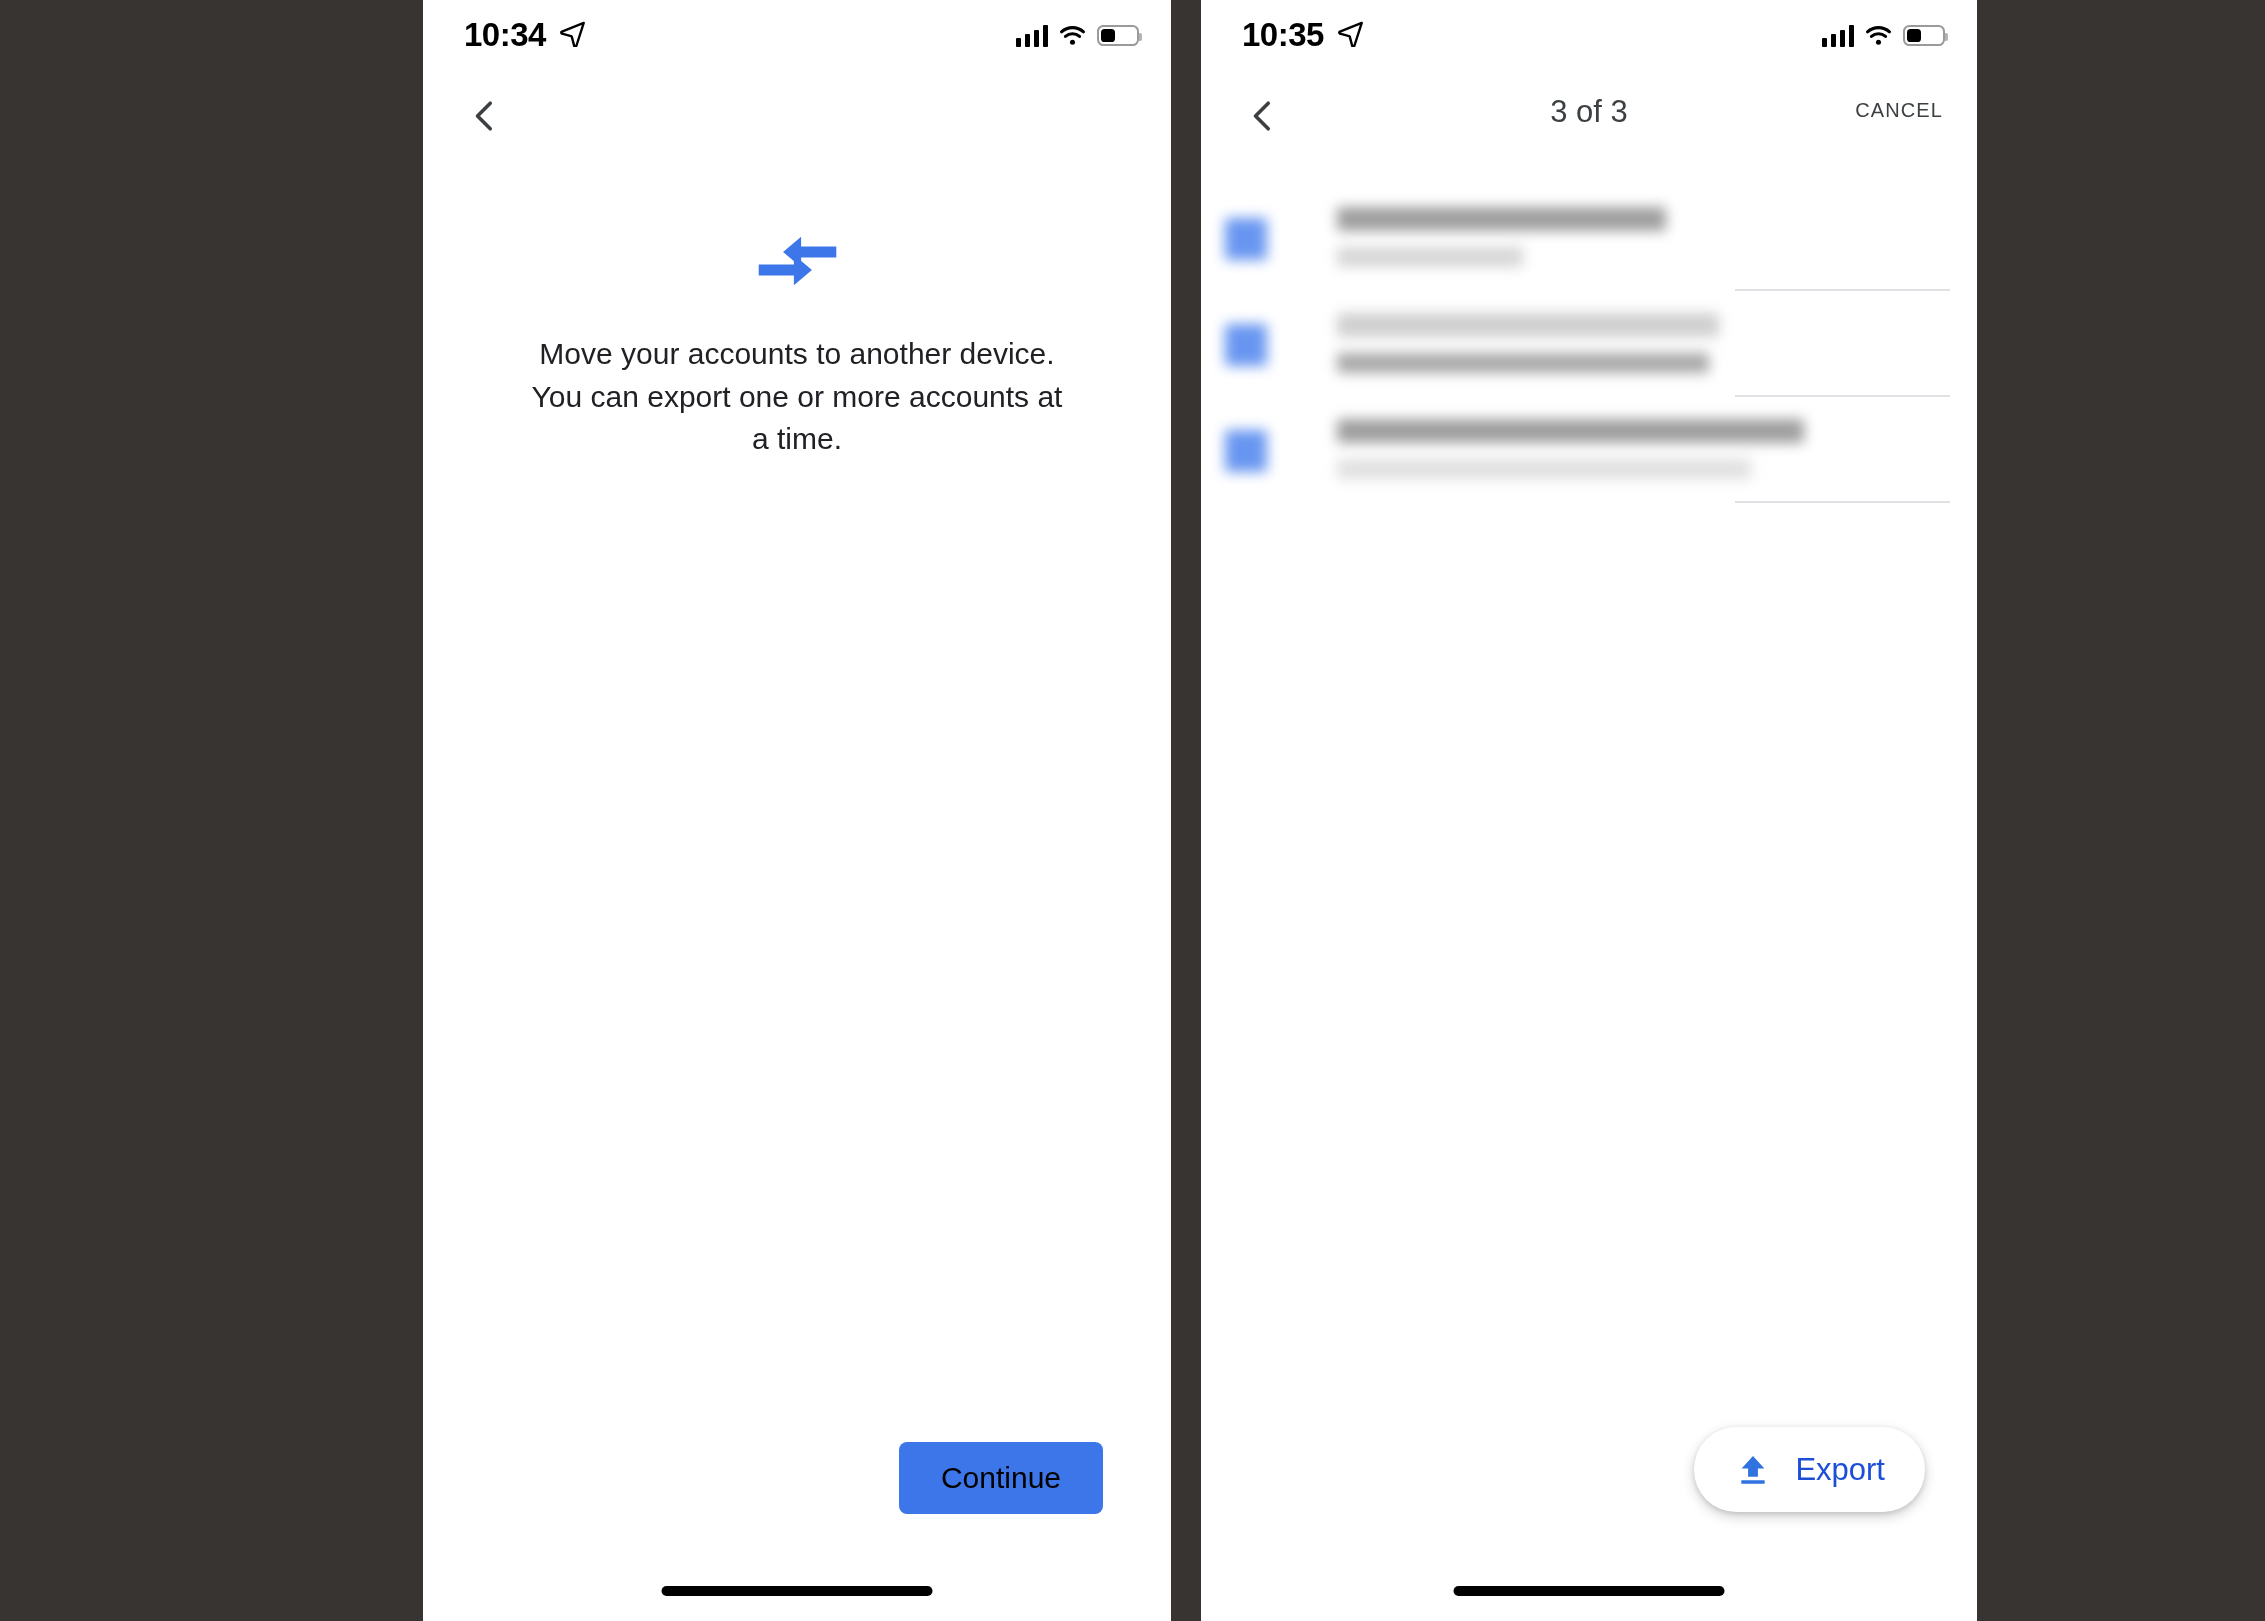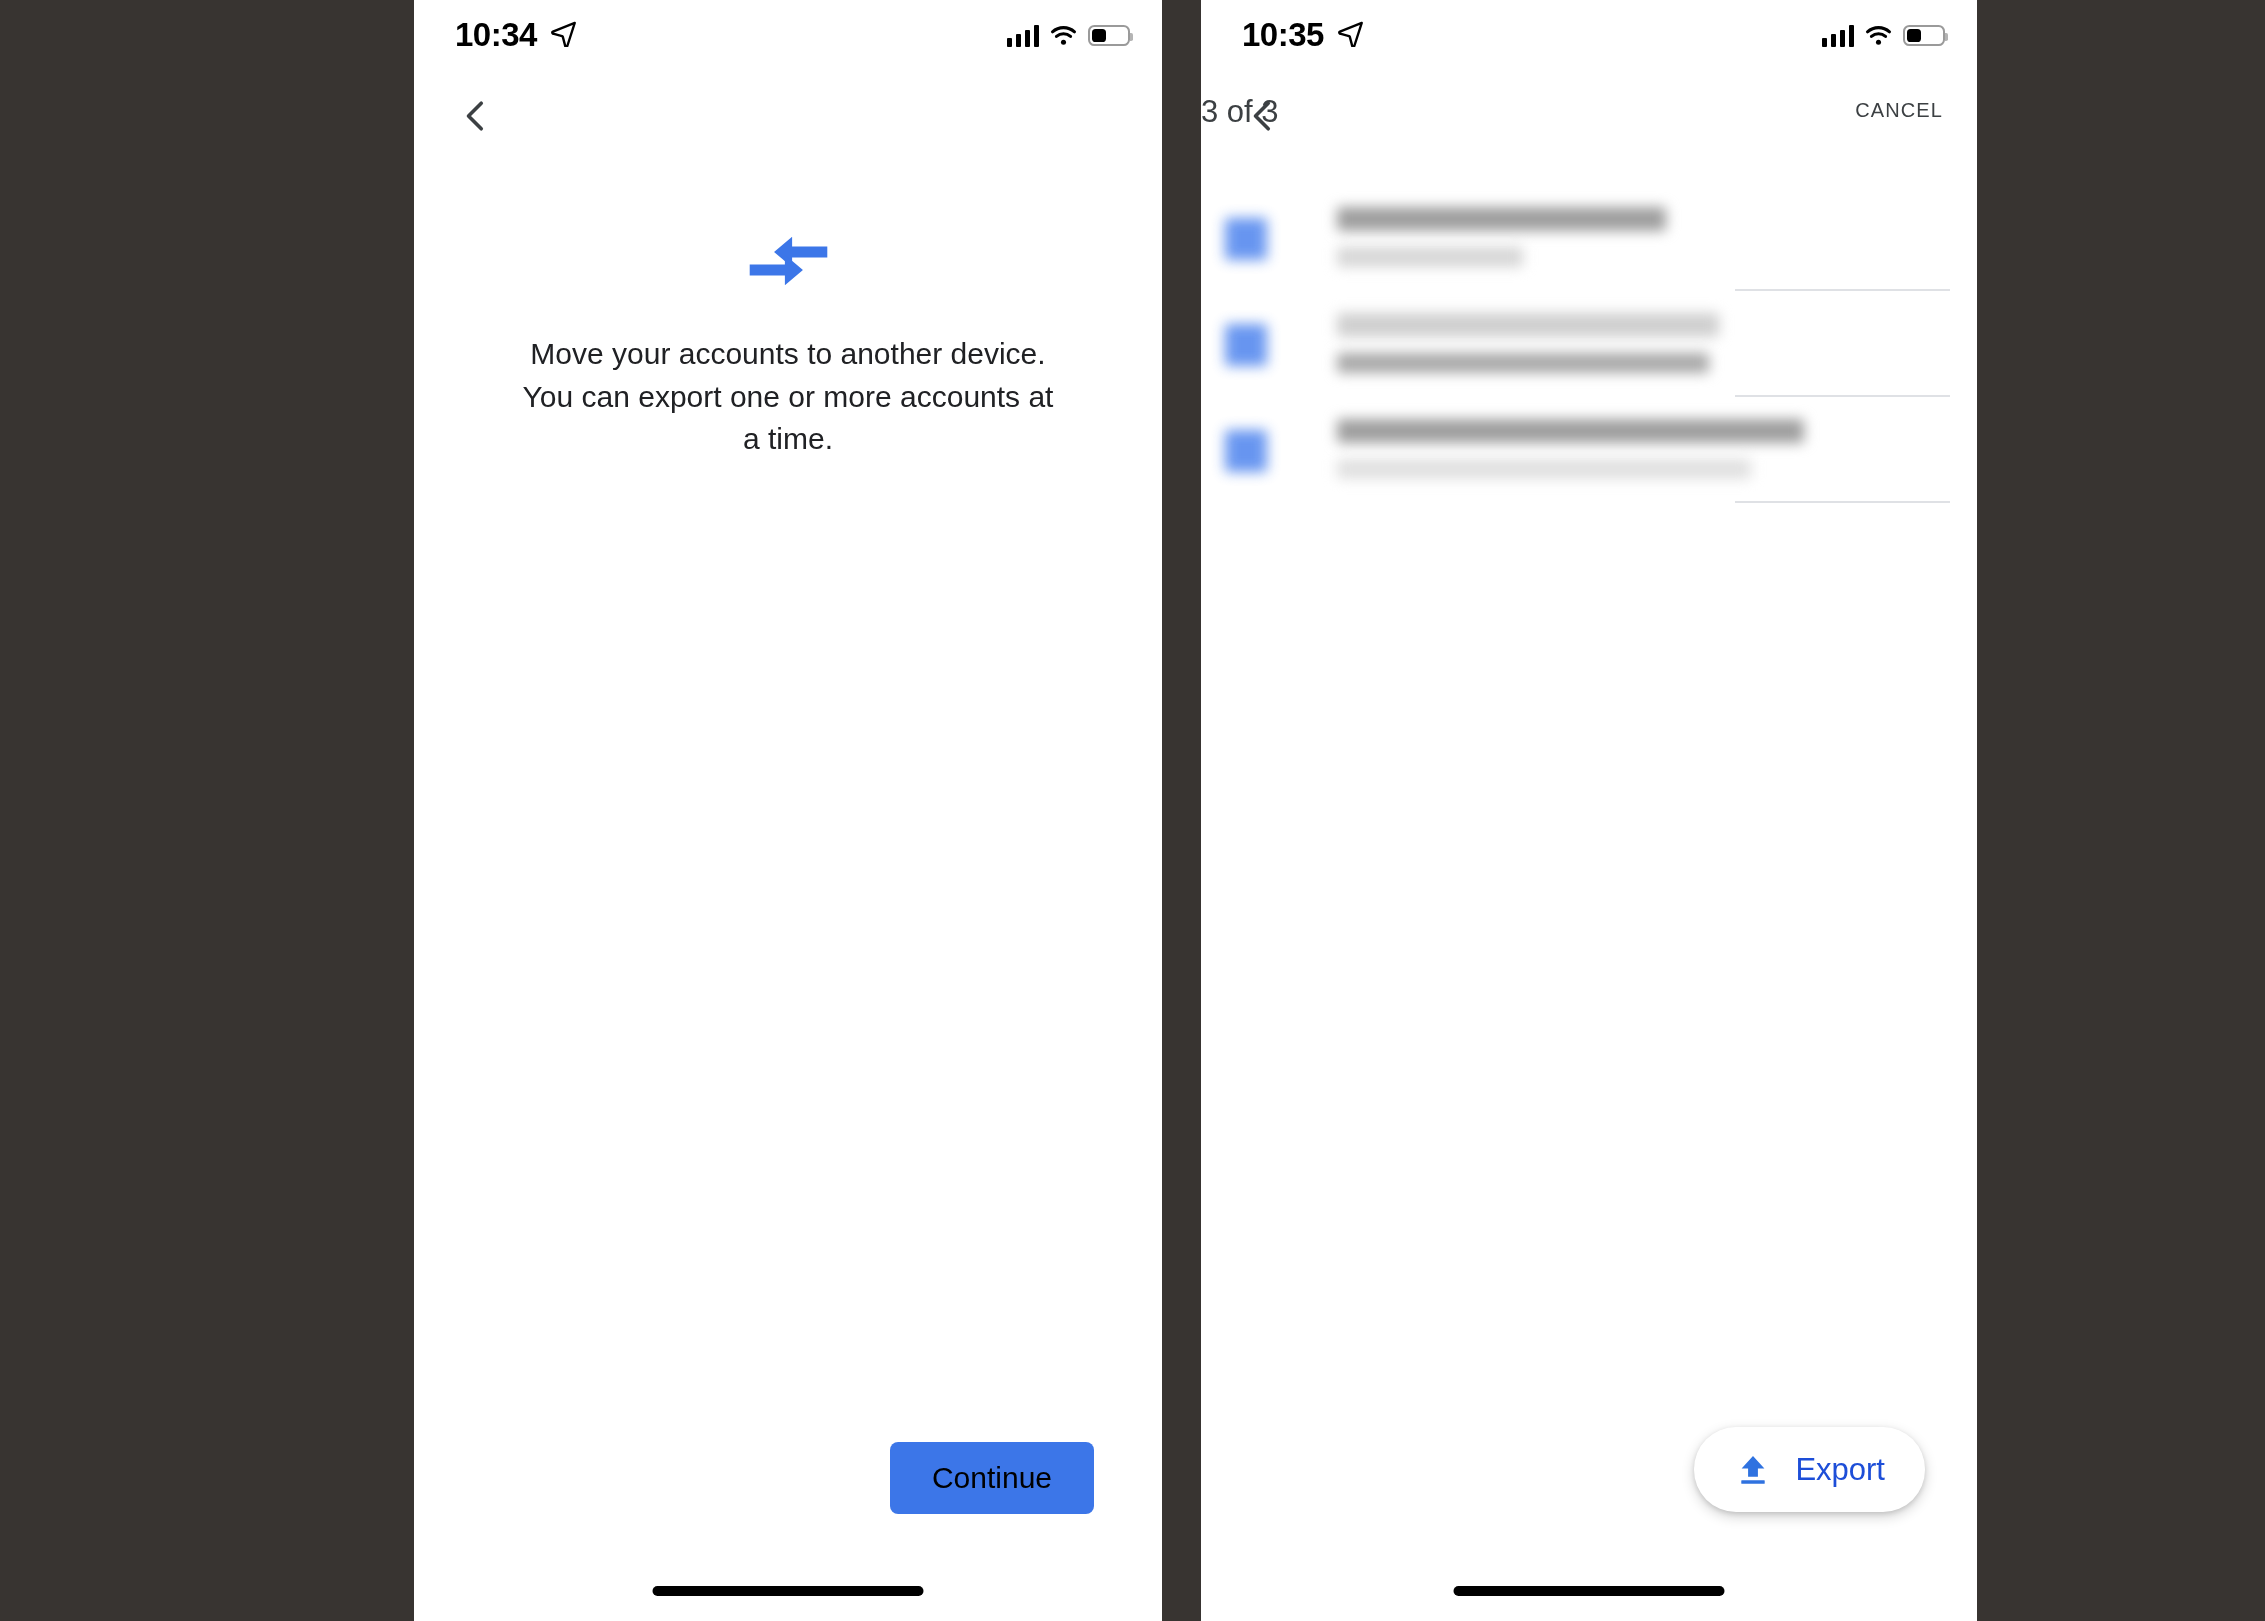--- a/index.html
+++ b/index.html
@@ -10,21 +10,21 @@
     overflow:hidden;
     position:relative;
   }
   .stage{position:absolute;inset:0;}
 
   
   .phone{
     position:absolute;top:0;height:1621px;width:748px;
     background:#ffffff;overflow:hidden;
   }
-  #phone-left{left:414px;}
+  #phone-left{left:423px;}
   #phone-right{left:1201px;padding-left:28px;}
 
   
   .statusbar{
     position:absolute;top:0;left:0;right:0;height:71px;
   }
   .sb-time{
     position:absolute;left:41px;top:16.3px;
     font-size:33px;font-weight:bold;color:#000;
     letter-spacing:-0.5px;
@@ -56,21 +56,21 @@
     background:#b4b4b4;border-radius:0 1.8px 1.8px 0;
   }
 
   
   .navbar{position:absolute;top:81px;left:0;right:0;height:81px;}
   .backbtn{
     position:absolute;left:27px;top:0;width:69px;height:69px;
     display:flex;align-items:center;justify-content:center;cursor:pointer;
   }
   .nav-title{
-    position:absolute;left:0;right:0;top:12.7px;text-align:left;
+    position:absolute;left:0;right:0;top:12.7px;text-align:center;
     font-size:31px;color:#3c4043;
   }
   .nav-action{
     position:absolute;right:34px;top:18px;
     font-size:20px;letter-spacing:1.1px;color:#3c4043;cursor:pointer;
   }
 
   
   .hero{position:absolute;left:0;right:0;top:231px;text-align:center;}
   .hero-icon{display:block;margin:0 auto 42px;width:83px;height:60px;}

